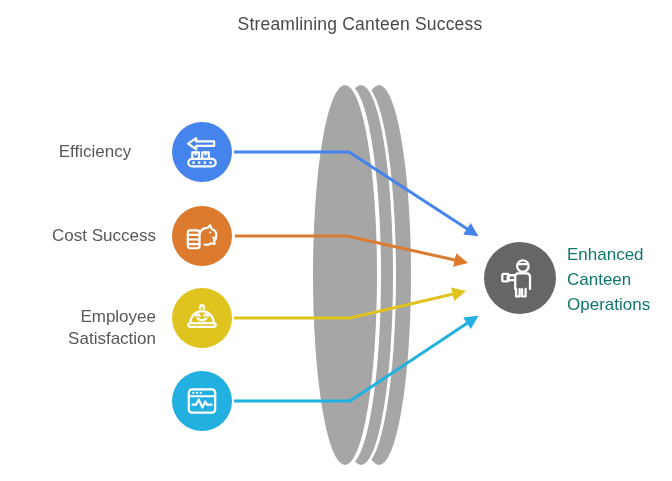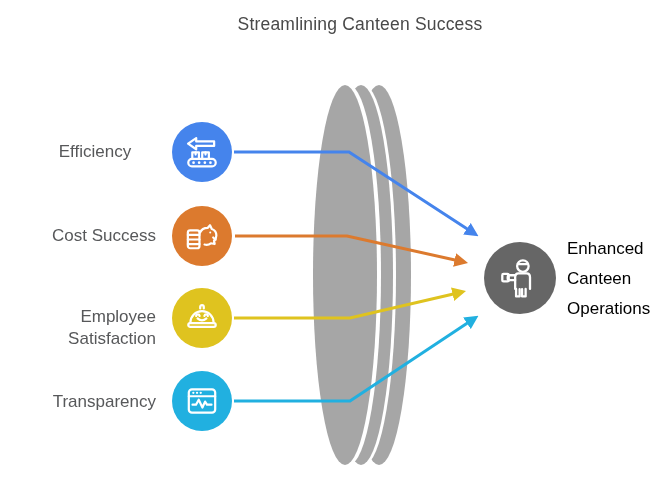--- a/index.html
+++ b/index.html
@@ -28,21 +28,21 @@
   .b1 { left:159px; top:206px; background:#DC7A2E; }
   .b2 { left:159px; top:288px; background:#DFC31F; }
   .b3 { left:159px; top:371px; background:#21B0E0; }
   .outcome-bubble {
     position:absolute; left:471px; top:242px; width:72px; height:72px;
     border-radius:50%; background:#666666;
     display:flex; align-items:center; justify-content:center; z-index:2;
   }
   .outcome-label {
     position:absolute; left:554px; top:279px; width:102px; transform:translateY(-50%);
-    font-size:17px; line-height:30px; color:#000000; text-align:left; z-index:2;
+    font-size:17px; line-height:25px; color:#0f766e; text-align:left; z-index:2;
   }
   .icon-svg { display:block; }
 </style>
 </head>
 <body>
 
 <div class="stage">
 
   <div class="title">Streamlining Canteen Success</div>
 
@@ -72,21 +72,20 @@
 
     <polyline points="221,152 336,152 462,234" fill="none" stroke="#4584EC" stroke-width="3" marker-end="url(#ah-blue)"></polyline>
     <polyline points="222,236 334,236 451,262" fill="none" stroke="#DC7A2E" stroke-width="3" marker-end="url(#ah-orange)"></polyline>
     <polyline points="221,318 337,318 449,292" fill="none" stroke="#DFC31F" stroke-width="3" marker-end="url(#ah-yellow)"></polyline>
     <polyline points="221,401 337,401 462,318" fill="none" stroke="#21B0E0" stroke-width="3" marker-end="url(#ah-cyan)"></polyline>
   </svg>
 
   <div class="label l0">Efficiency</div>
   <div class="label l1">Cost Success</div>
   <div class="label l2">Employee Satisfaction</div>
-  <div class="label l3">Transparency</div>
 
   <div class="bubble b0">
     <svg class="icon-svg" width="38" height="38" viewBox="0 0 36 36" fill="none" stroke="#ffffff" stroke-width="2.1" stroke-linecap="round" stroke-linejoin="round">
       <path d="M12.5 4.8 L4.8 10.1 L12.5 15.4 V12.2 H29.5 V8 H12.5 Z"></path>
       <path d="M8.8 24.2 V18.3 h6.3 v5.9"></path>
       <path d="M18.2 24.2 V18.3 h6.3 v5.9"></path>
       <path d="M11.95 18.3 v2.1"></path>
       <path d="M21.35 18.3 v2.1"></path>
       <rect x="5" y="24.6" width="26" height="7" rx="3.5"></rect>
       <g fill="#ffffff" stroke="none">

